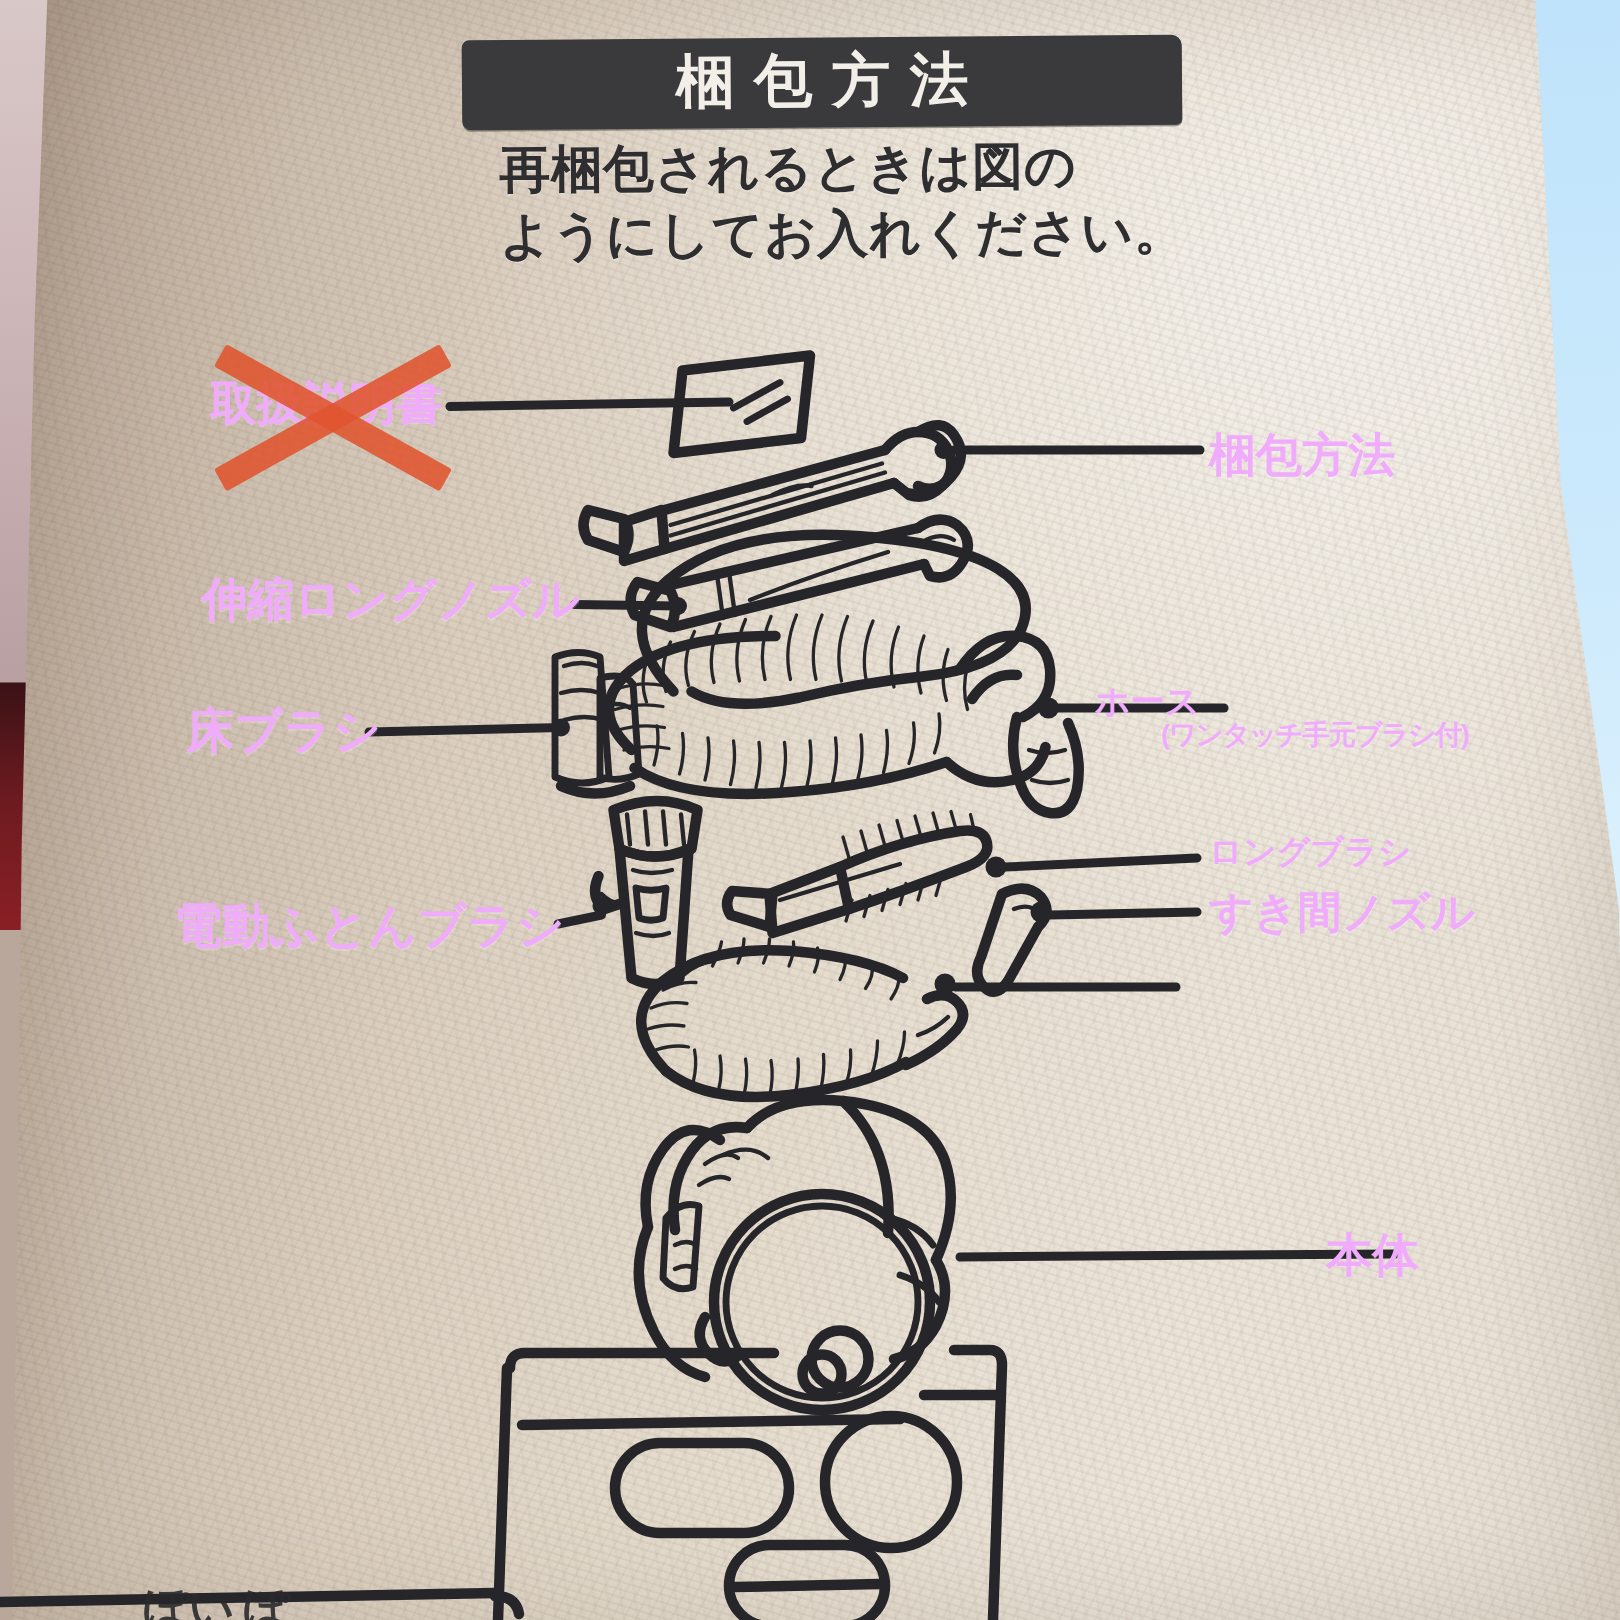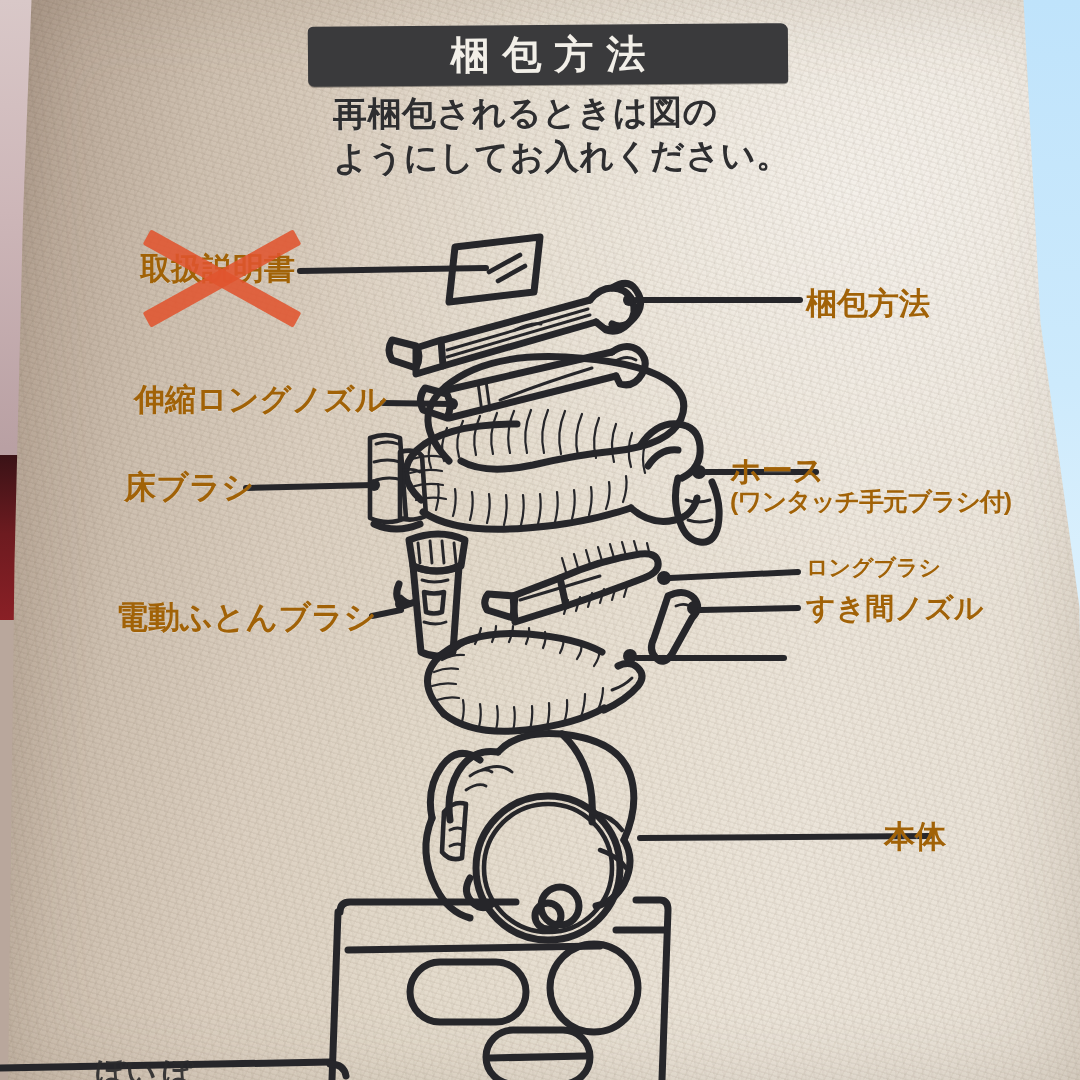--- a/index.html
+++ b/index.html
@@ -112,30 +112,31 @@
     font-size: 34px;
     font-weight: bold;
     line-height: 1.30;
     letter-spacing: .5px;
     transform: rotate(-0.4deg);
     text-shadow: 0 1px 0 rgba(255,255,255,.25);
   }
 
   .lbl {
     position: absolute;
-    color: #a16207;
+    color: #f0abfc;
     font-weight: bold;
     white-space: nowrap;
     text-shadow: 0 1px 0 rgba(255,255,255,.22);
   }
   .lbl .sub {
     display: block;
     font-size: .80em;
     margin-top: 1px;
     letter-spacing: -1px;
+    margin-left: 44px;
   }
 
   .cross {
     position: absolute;
     left: 140px; top: 228px;
     width: 160px; height: 95px;
     pointer-events: none;
   }
   .cross i {
     position: absolute;
@@ -437,21 +438,21 @@
   </div>
 
   <div class="lbl" style="left:134px; top:379px; font-size:31px;text-align:center;">
     <span>伸縮ロングノズル</span>
   </div>
 
   <div class="lbl" style="left:124px; top:466px; font-size:32px;">
     <span>床ブラシ</span>
   </div>
 
-  <div class="lbl" style="left:730px; top:455px; font-size:31px; line-height:1.05;">
+  <div class="lbl" style="left:730px; top:455px; font-size:23px; line-height:1.05;">
     <span>ホース</span>
     <span class="sub">(ワンタッチ手元ブラシ付)</span>
   </div>
 
   <div class="lbl" style="left:806px; top:553px; font-size:22px;">
     <span>ロングブラシ</span>
   </div>
 
   <div class="lbl" style="left:806px; top:589px; font-size:29px;">
     <span>すき間ノズル</span>

